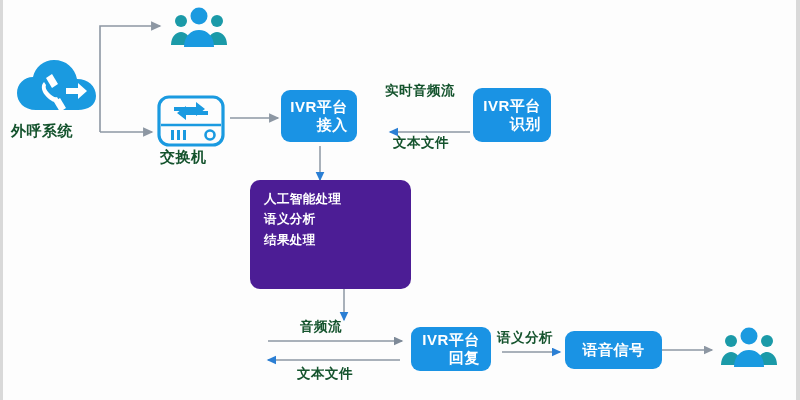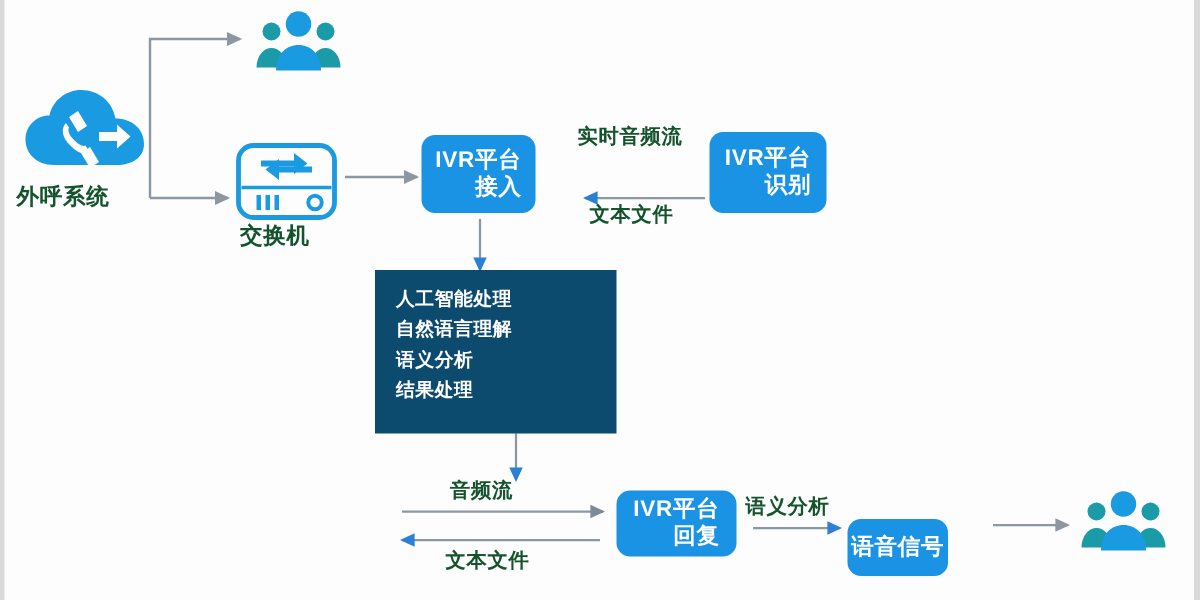--- a/index.html
+++ b/index.html
@@ -28,28 +28,28 @@
     letter-spacing:.5px;
     line-height:1.18;
     box-sizing:border-box;
   }
   .node.solid{background:#1a93e4;text-align:right;}
   .node-2line{font-size:15px;}
   .node-1line{font-size:15px;}
 
   .ai-box{
     position:absolute;
-    background:#0c4a6e;
+    background:#4c1d95;
     color:#ffffff;
     font-size:12.5px;
     font-weight:bold;
     line-height:1.62;
     padding:9px 0 9px 14px;
     box-sizing:border-box;
-    border-radius:0;
+    border-radius:10px;
     letter-spacing:.4px;
   }
 
   .cap{
     position:absolute;
     color:#14532d;
     font-size:13.5px;
     font-weight:bold;
     white-space:nowrap;
     letter-spacing:.5px;
@@ -159,34 +159,33 @@
 
   <div class="node solid node-2line" style="left:473px;top:88px;width:78px;height:54px;">
     <span>
       <span>IVR平台</span><br>
       <span>识别</span>
     </span>
   </div>
 
   <div class="ai-box" style="left:250px;top:180px;width:161px;height:109px;">
     <div>人工智能处理</div>
-    <div>自然语言理解</div>
     <div>语义分析</div>
     <div>结果处理</div>
   </div>
 
 
   <div class="node solid node-2line" style="left:411px;top:327px;width:80px;height:44px;">
     <span>
       <span>IVR平台</span><br>
       <span>回复</span>
     </span>
   </div>
 
-  <div class="node solid node-1line" style="left:565px;top:346px;width:67px;height:38px;">
+  <div class="node solid node-1line" style="left:565px;top:331px;width:97px;height:38px;">
     <span>语音信号</span>
   </div>
 
   <div class="cap" style="left:385px;top:82px;">实时音频流</div>
   <div class="cap" style="left:393px;top:134px;">文本文件</div>
   <div class="cap" style="left:300px;top:318px;">音频流</div>
   <div class="cap" style="left:297px;top:365px;">文本文件</div>
   <div class="cap" style="left:497px;top:329px;">语义分析</div>
 
 </div>

